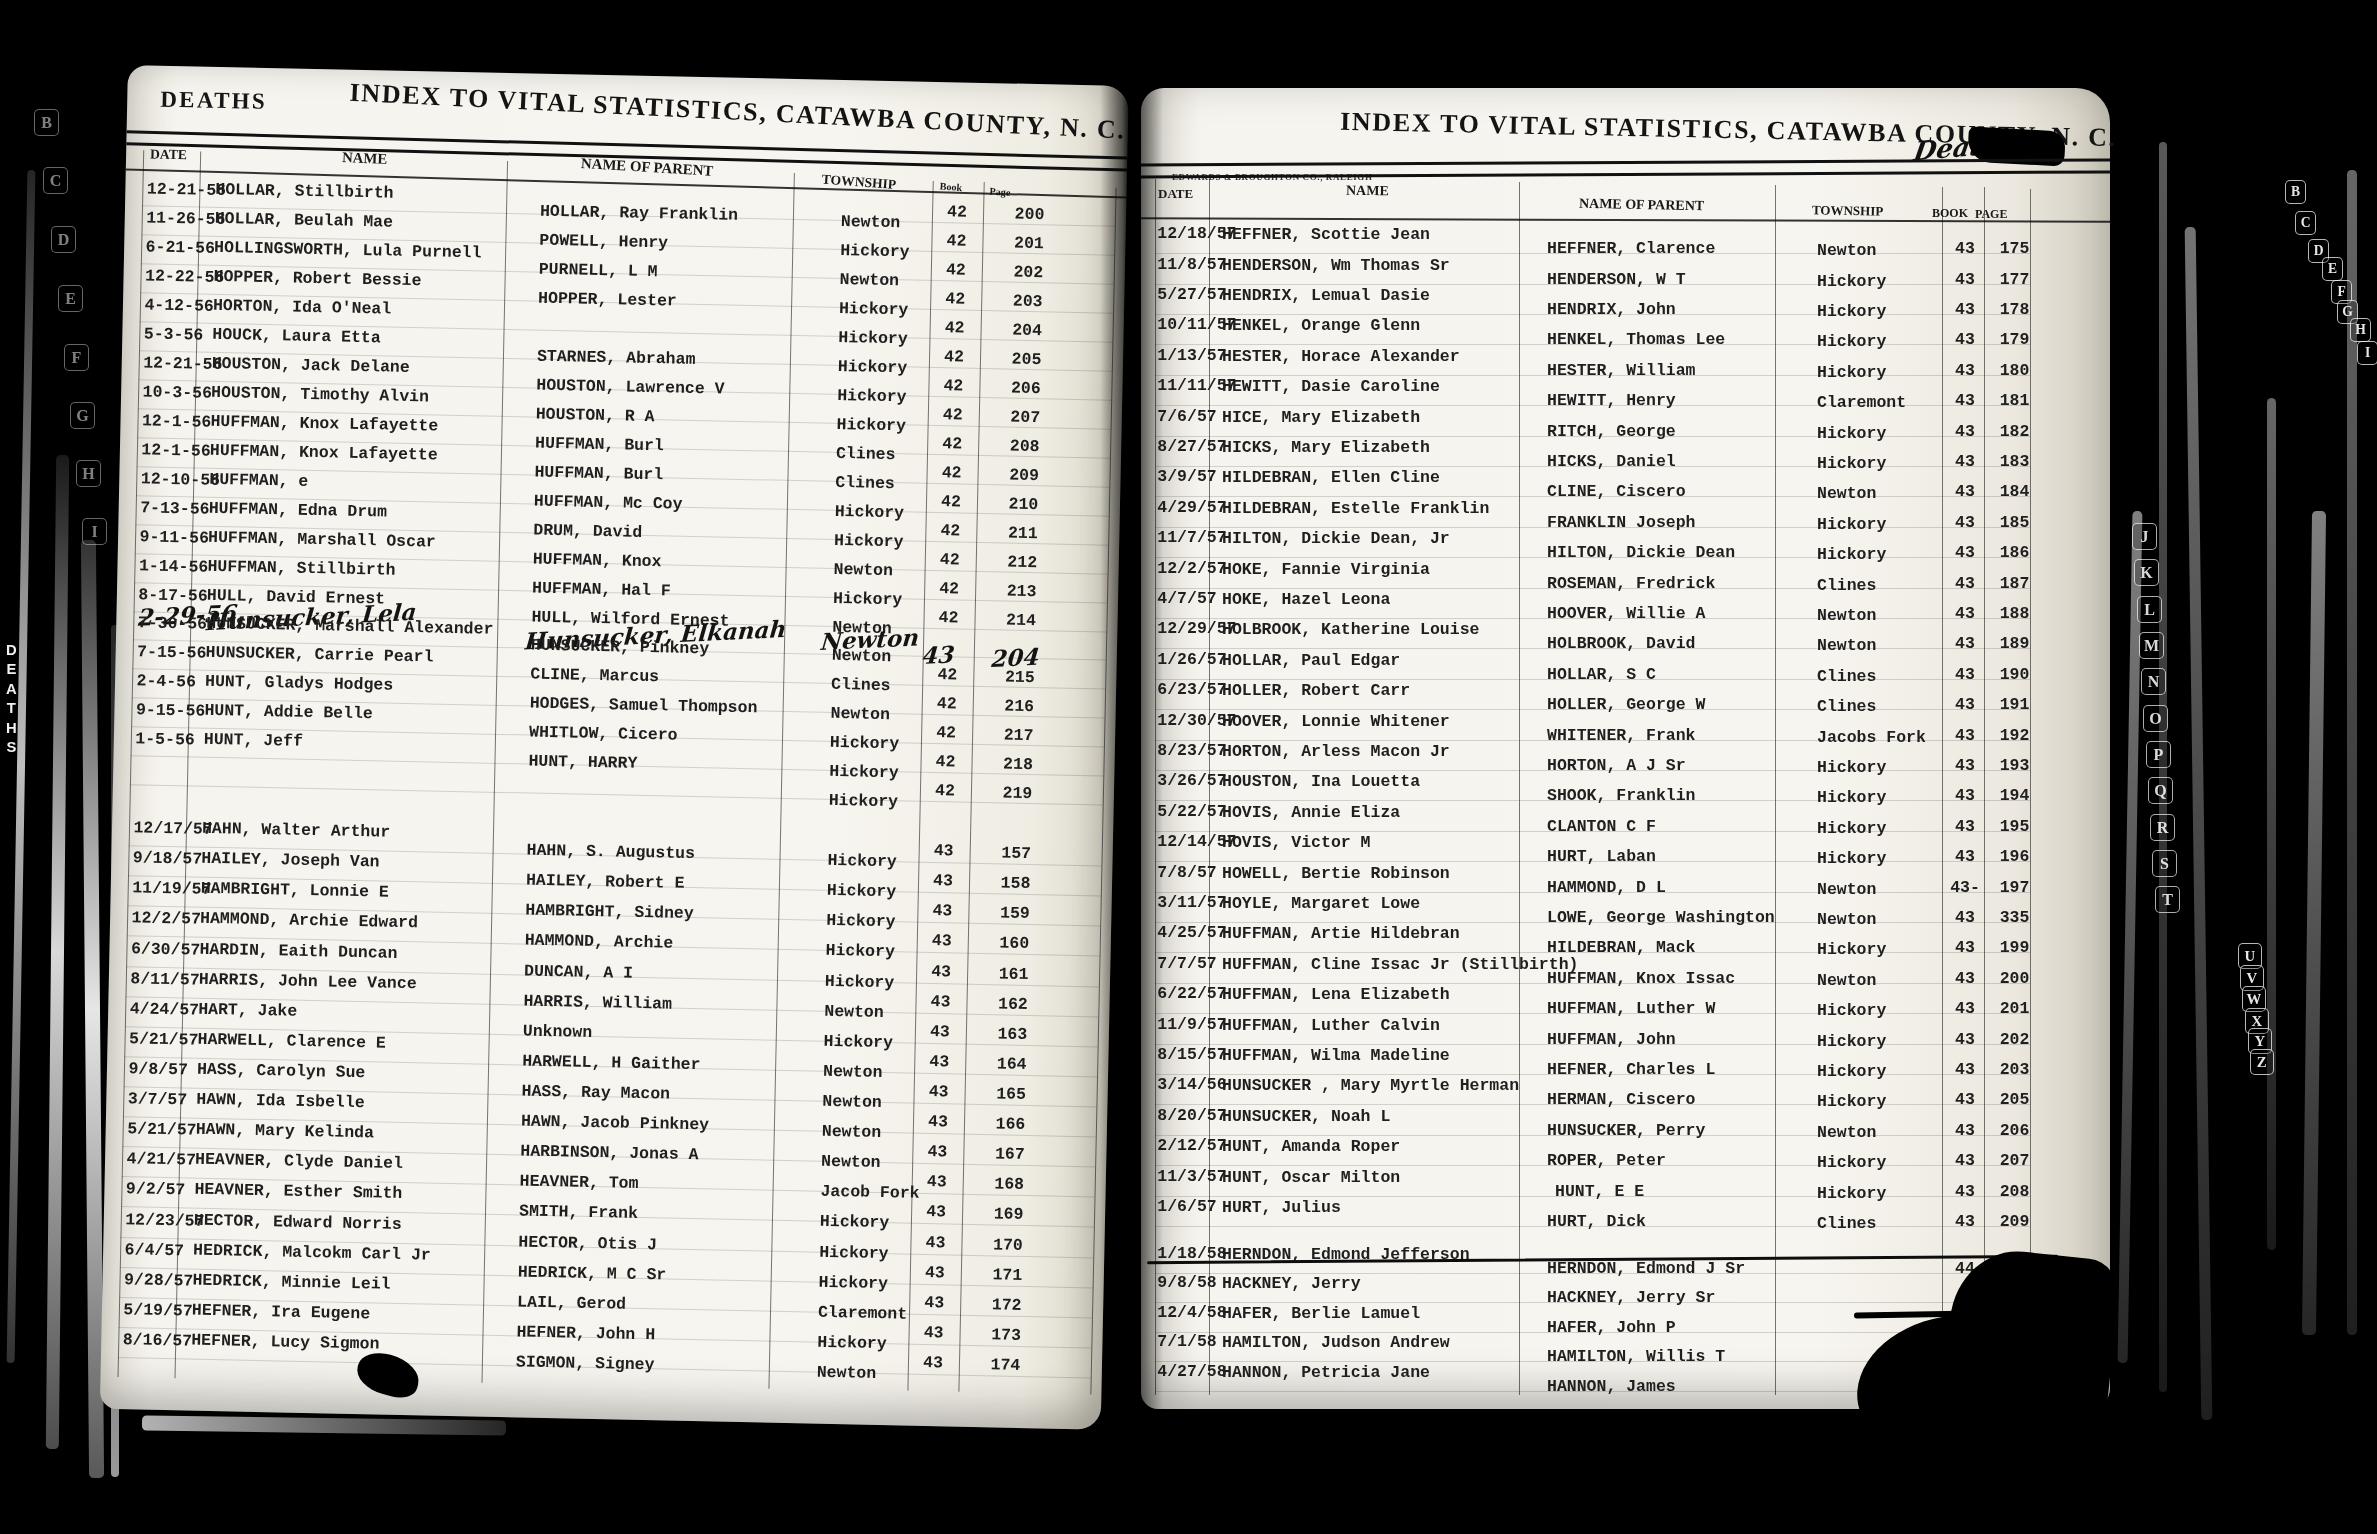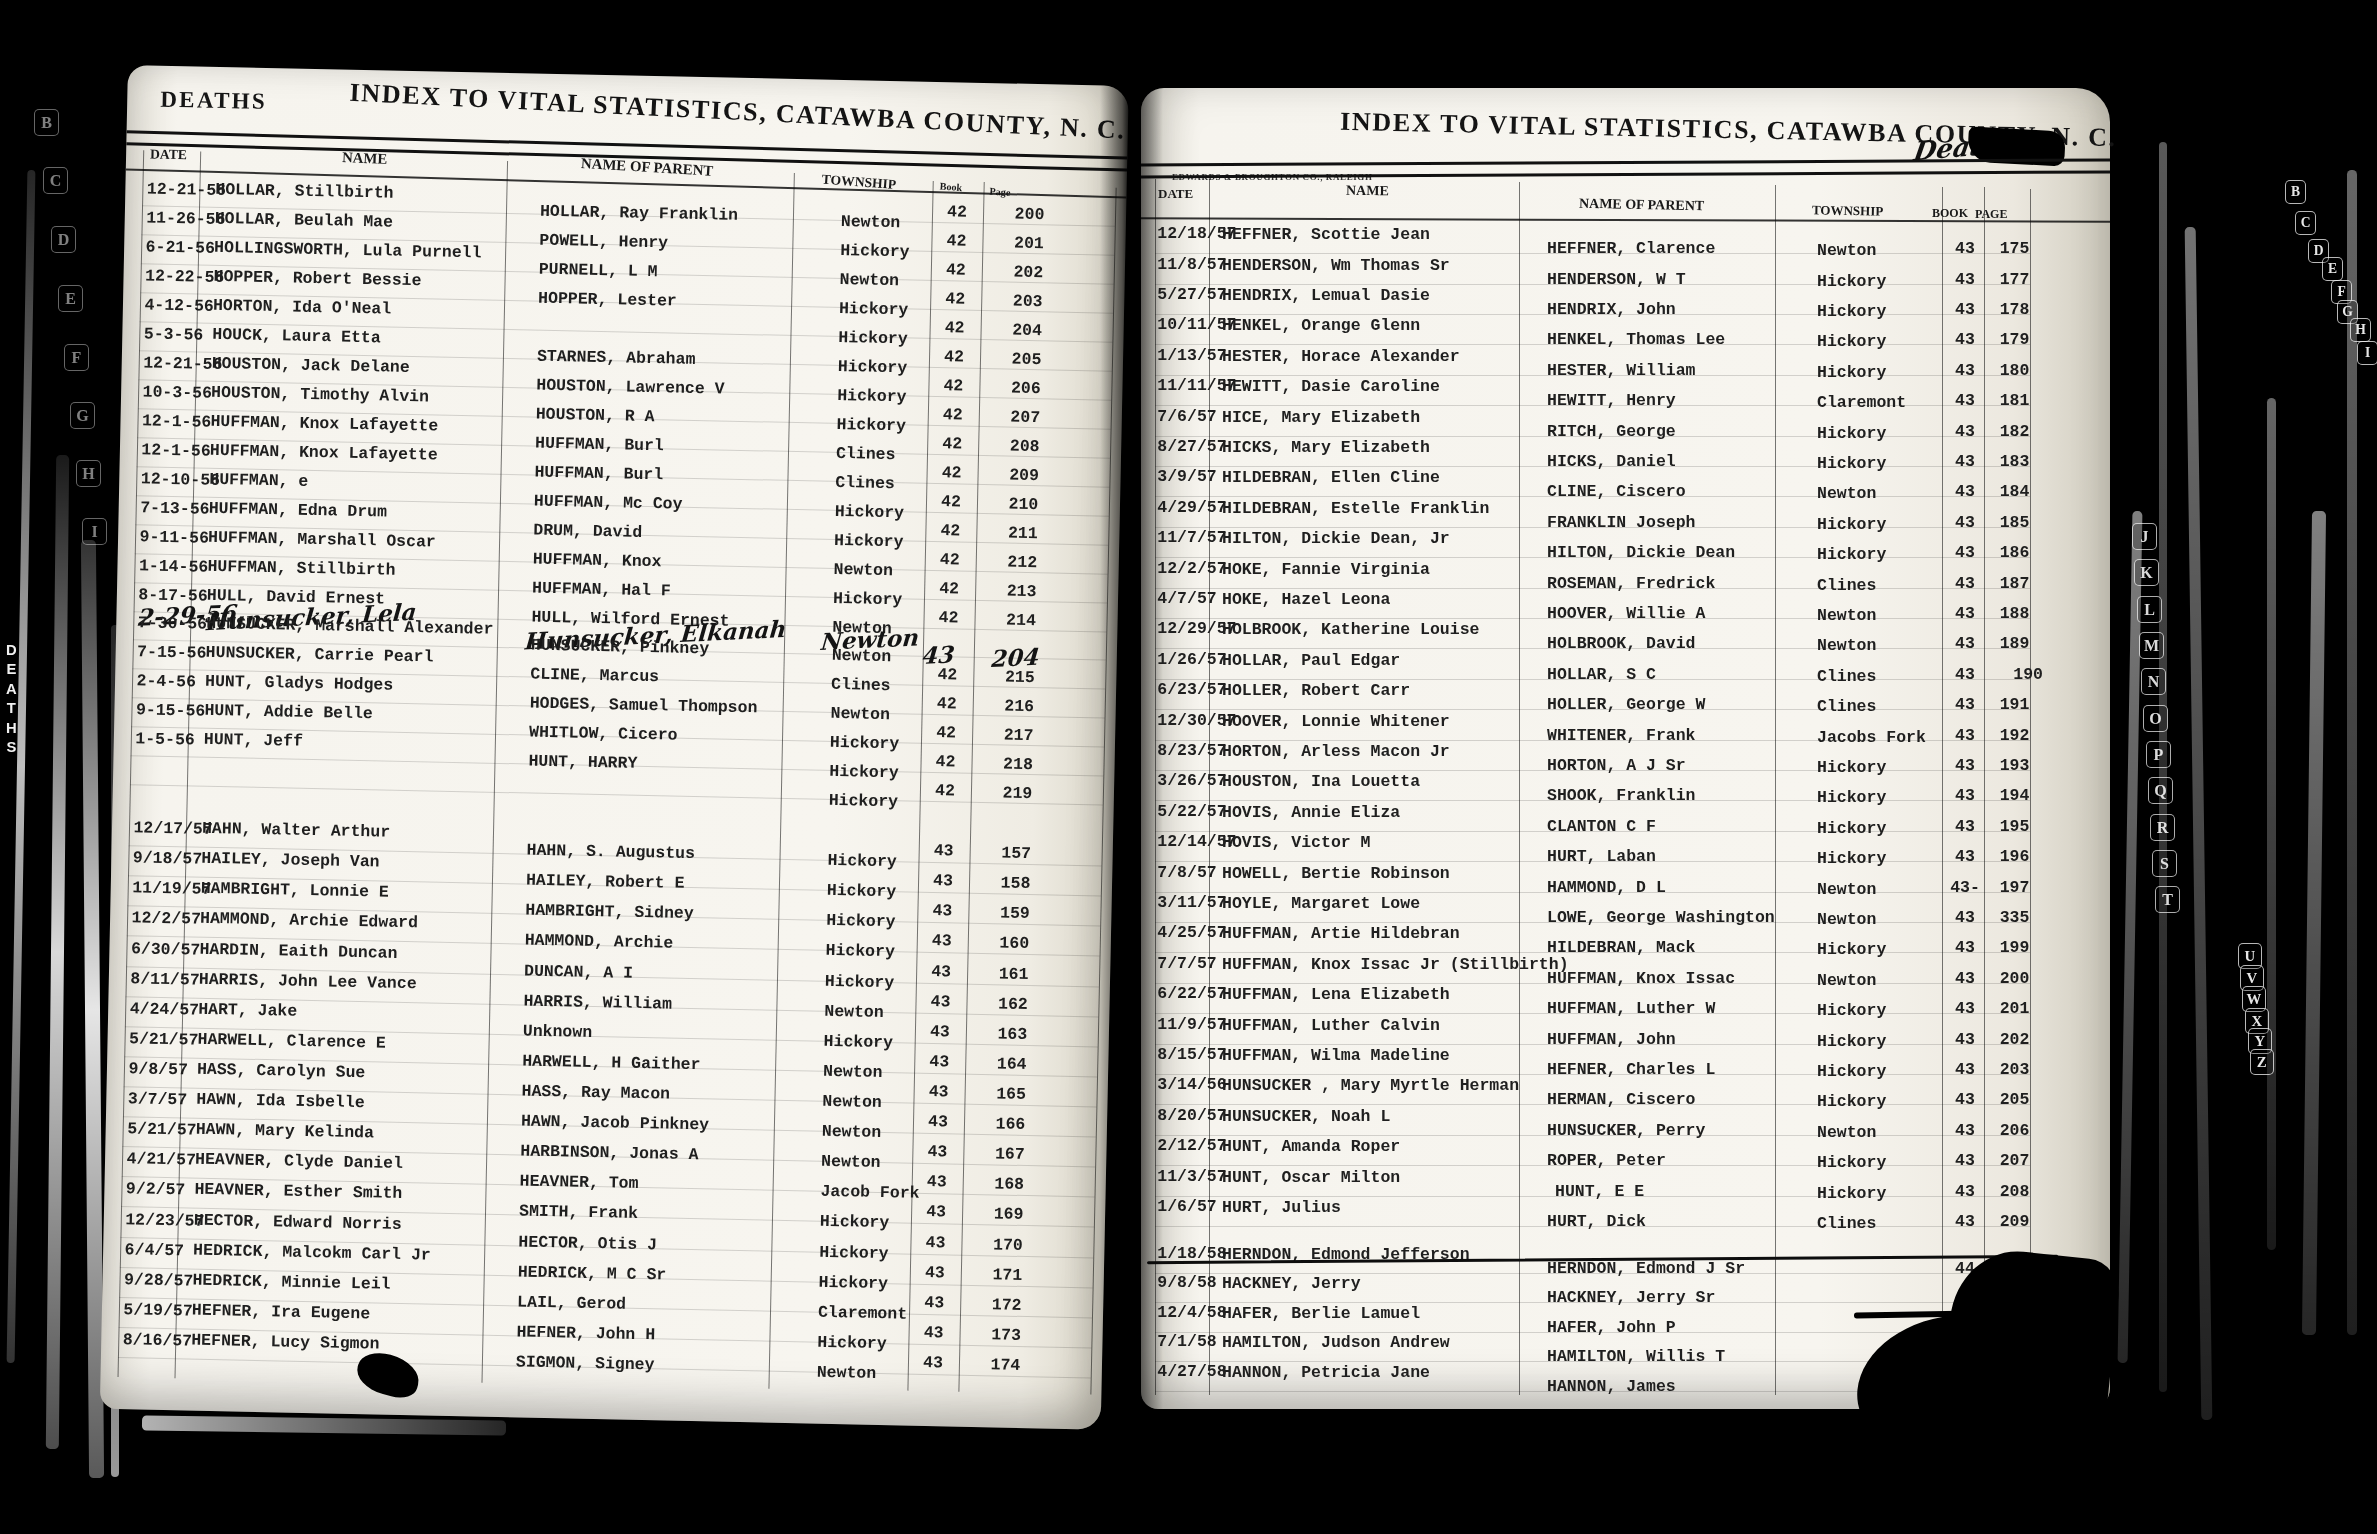--- a/index.html
+++ b/index.html
@@ -539,21 +539,21 @@
           <span class="cell" style="left: 662px; top: 18px;">Newton</span>
           <span class="cell" style="left: 790px; top: 16px; width: 40px; text-align: center;">43</span>
           <span class="cell" style="left: 831px; top: 16px; width: 57px; text-align: center;">189</span>
         </div>
         <div class="trow" style="top: 561px; height: 30px;">
           <span class="cell" style="left: 2.3px; top: 1.1px;">1/26/57</span>
           <span class="cell" style="left: 67px; top: 2.3px;">HOLLAR, Paul Edgar</span>
           <span class="cell" style="left: 392px; top: 16px;">HOLLAR, S C</span>
           <span class="cell" style="left: 662px; top: 18px;">Clines</span>
           <span class="cell" style="left: 790px; top: 16px; width: 40px; text-align: center;">43</span>
-          <span class="cell" style="left: 831px; top: 16px; width: 57px; text-align: right;">190</span>
+          <span class="cell" style="left: 831px; top: 16px; width: 57px; text-align: center;">190</span>
         </div>
         <div class="trow" style="top: 591px; height: 30px;">
           <span class="cell" style="left: 2.3px; top: 1.1px;">6/23/57</span>
           <span class="cell" style="left: 67px; top: 2.3px;">HOLLER, Robert Carr</span>
           <span class="cell" style="left: 392px; top: 16px;">HOLLER, George W</span>
           <span class="cell" style="left: 662px; top: 18px;">Clines</span>
           <span class="cell" style="left: 790px; top: 16px; width: 40px; text-align: center;">43</span>
           <span class="cell" style="left: 831px; top: 16px; width: 57px; text-align: center;">191</span>
         </div>
         <div class="trow" style="top: 622px; height: 30px;">
@@ -615,21 +615,21 @@
         <div class="trow" style="top: 834px; height: 30px;">
           <span class="cell" style="left: 2.3px; top: 1.1px;">4/25/57</span>
           <span class="cell" style="left: 67px; top: 2.3px;">HUFFMAN, Artie Hildebran</span>
           <span class="cell" style="left: 392px; top: 16px;">HILDEBRAN, Mack</span>
           <span class="cell" style="left: 662px; top: 18px;">Hickory</span>
           <span class="cell" style="left: 790px; top: 16px; width: 40px; text-align: center;">43</span>
           <span class="cell" style="left: 831px; top: 16px; width: 57px; text-align: center;">199</span>
         </div>
         <div class="trow" style="top: 865px; height: 30px;">
           <span class="cell" style="left: 2.3px; top: 1.1px;">7/7/57</span>
-          <span class="cell" style="left: 67px; top: 2.3px;">HUFFMAN, Knox Issac Jr  (Stillbirth)</span>
+          <span class="cell" style="left: 67px; top: 2.3px;">HUFFMAN, Cline Issac Jr  (Stillbirth)</span>
           <span class="cell" style="left: 392px; top: 16px;">HUFFMAN, Knox Issac</span>
           <span class="cell" style="left: 662px; top: 18px;">Newton</span>
           <span class="cell" style="left: 790px; top: 16px; width: 40px; text-align: center;">43</span>
           <span class="cell" style="left: 831px; top: 16px; width: 57px; text-align: center;">200</span>
         </div>
         <div class="trow" style="top: 895px; height: 30px;">
           <span class="cell" style="left: 2.3px; top: 1.1px;">6/22/57</span>
           <span class="cell" style="left: 67px; top: 2.3px;">HUFFMAN, Lena Elizabeth</span>
           <span class="cell" style="left: 392px; top: 16px;">HUFFMAN, Luther W</span>
           <span class="cell" style="left: 662px; top: 18px;">Hickory</span>

